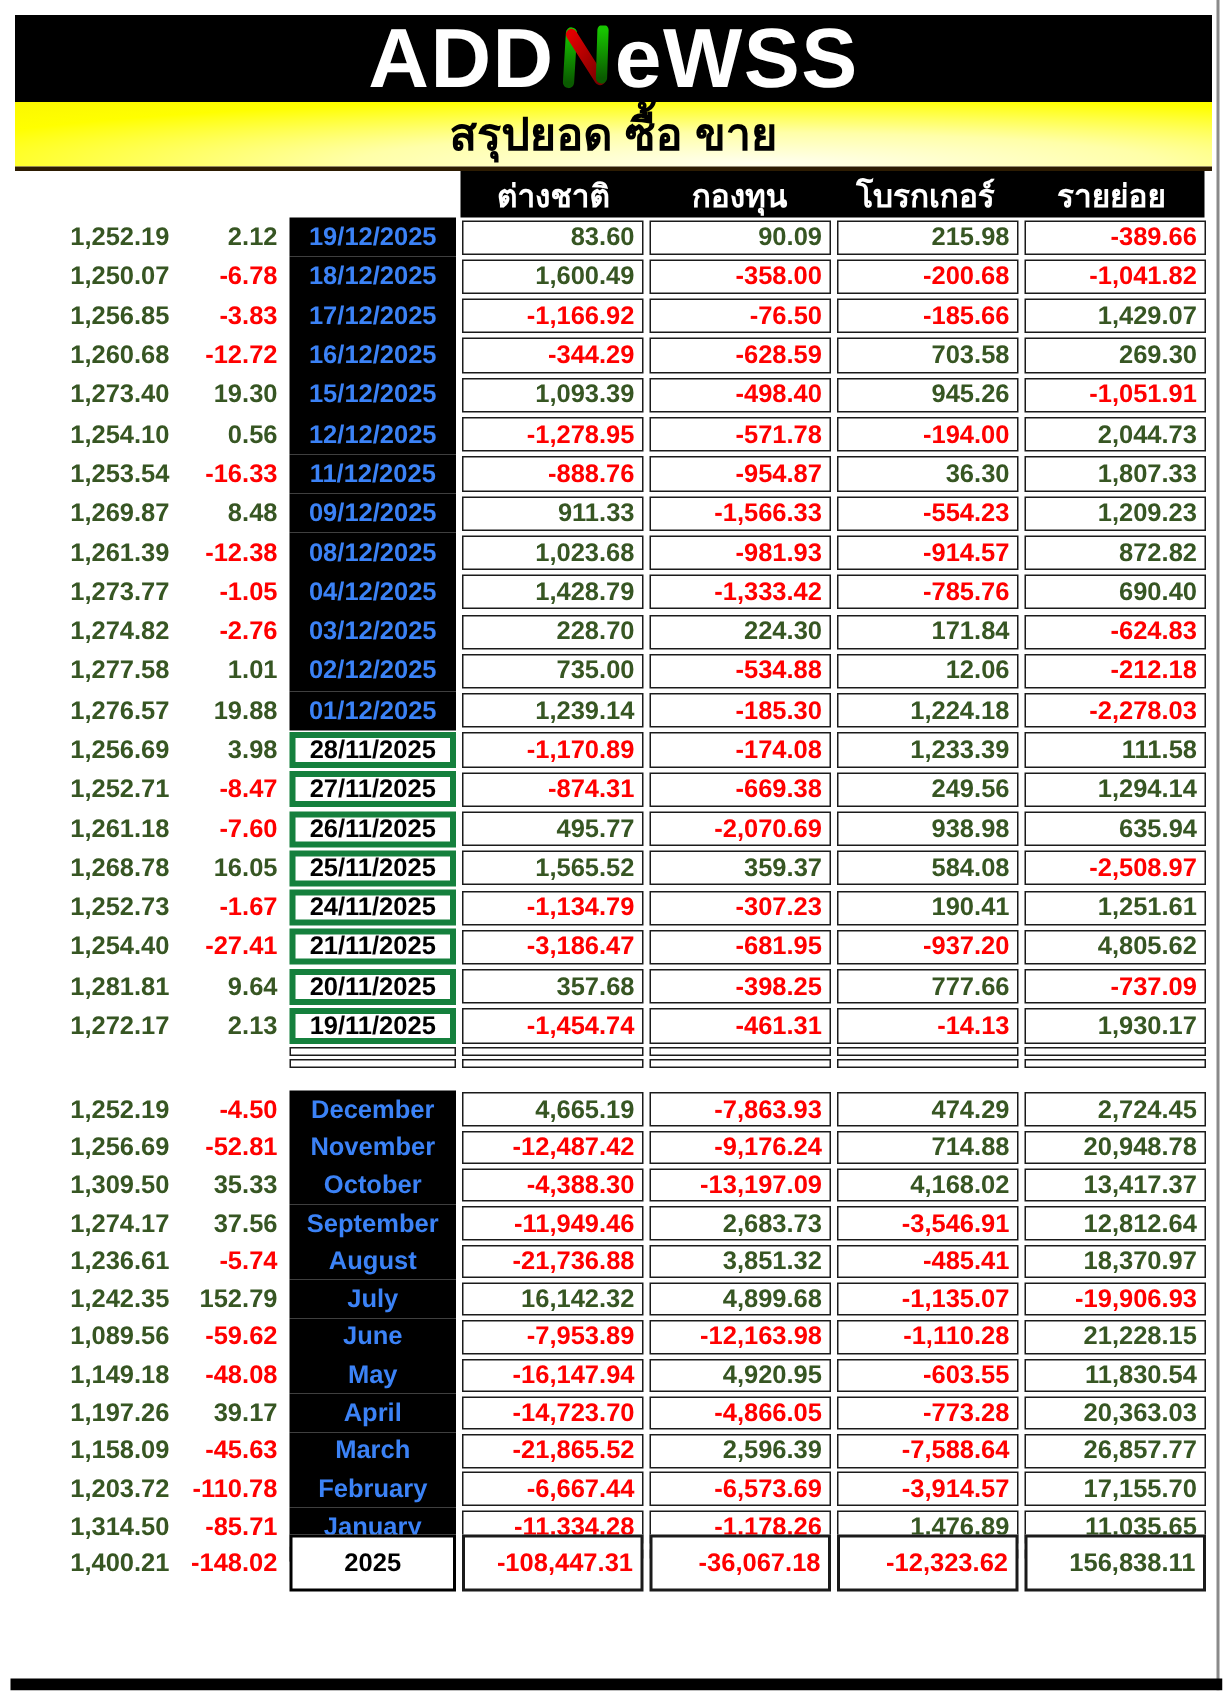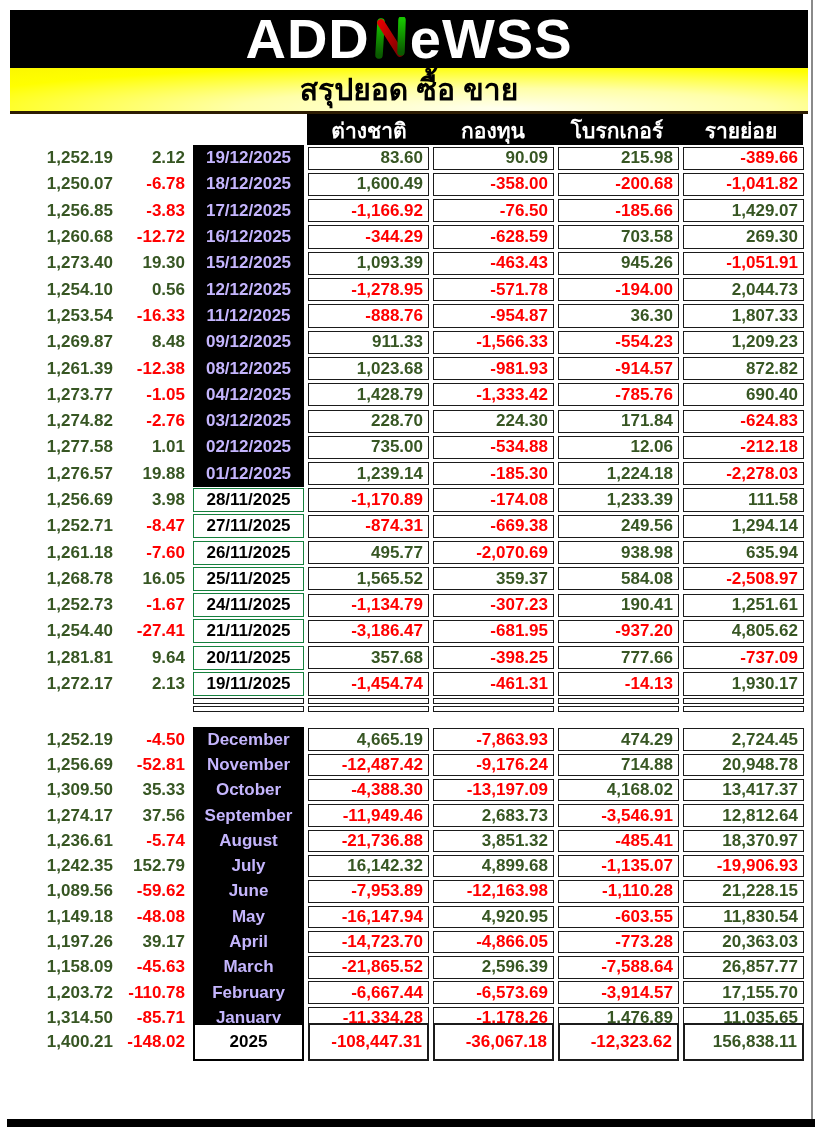--- a/index.html
+++ b/index.html
@@ -29,22 +29,22 @@
   .sec-monthly{top:613px;}
   .sec-year{top:909px;}
   .row{display:flex;align-items:center;height:26.3px;}
   .sec-monthly .row{height:25.3px;}
   .sec-year .row{height:38px;}
   .cell{white-space:nowrap;box-sizing:border-box;font-size:17px;}
   .c-idx{width:115px;text-align:right;padding-right:2px;}
   .c-chg{width:70px;text-align:right;}
   .c-sp{width:8px;}
   .c-date{width:111px;height:23px;display:flex;align-items:center;justify-content:center;color:#000;}
-  .c-date.dark{height:100%;background:#000;color:#c4b5fd;}
-  .c-date.light{border:1px solid #15803d;background:#fff;height:24px;}
+  .c-date.dark{height:100%;background:#000;color:#3b82f6;}
+  .c-date.light{border:4px solid #15803d;background:#fff;height:24px;}
   .c-date.year{border:2.5px solid #000;background:#fff;height:100%;}
   .c-val{width:121px;margin-left:4px;height:23.2px;border:1.5px solid #1b1b1b;background:#fff;
     display:flex;align-items:center;justify-content:flex-end;padding-right:5px;}
   .sec-monthly .c-val{height:22.4px;}
   .sec-year .c-val{height:100%;border-width:2px;padding-left:20px;}
   .pos{color:#375623;}
   .neg{color:#ff0000;}
   
   .thin-row{display:flex;align-items:center;height:7.6px;}
   .t-sp{width:193px;}
@@ -137,21 +137,21 @@
         <div class="cell c-val neg">-628.59</div>
         <div class="cell c-val pos">703.58</div>
         <div class="cell c-val pos">269.30</div>
       </div>
         <div class="row">
         <div class="cell c-idx pos">1,273.40</div>
         <div class="cell c-chg pos">19.30</div>
         <div class="c-sp"></div>
         <div class="cell c-date dark">15/12/2025</div>
         <div class="cell c-val pos">1,093.39</div>
-        <div class="cell c-val neg">-463.43</div>
+        <div class="cell c-val neg">-498.40</div>
         <div class="cell c-val pos">945.26</div>
         <div class="cell c-val neg">-1,051.91</div>
       </div>
         <div class="row">
         <div class="cell c-idx pos">1,254.10</div>
         <div class="cell c-chg pos">0.56</div>
         <div class="c-sp"></div>
         <div class="cell c-date dark">12/12/2025</div>
         <div class="cell c-val neg">-1,278.95</div>
         <div class="cell c-val neg">-571.78</div>

